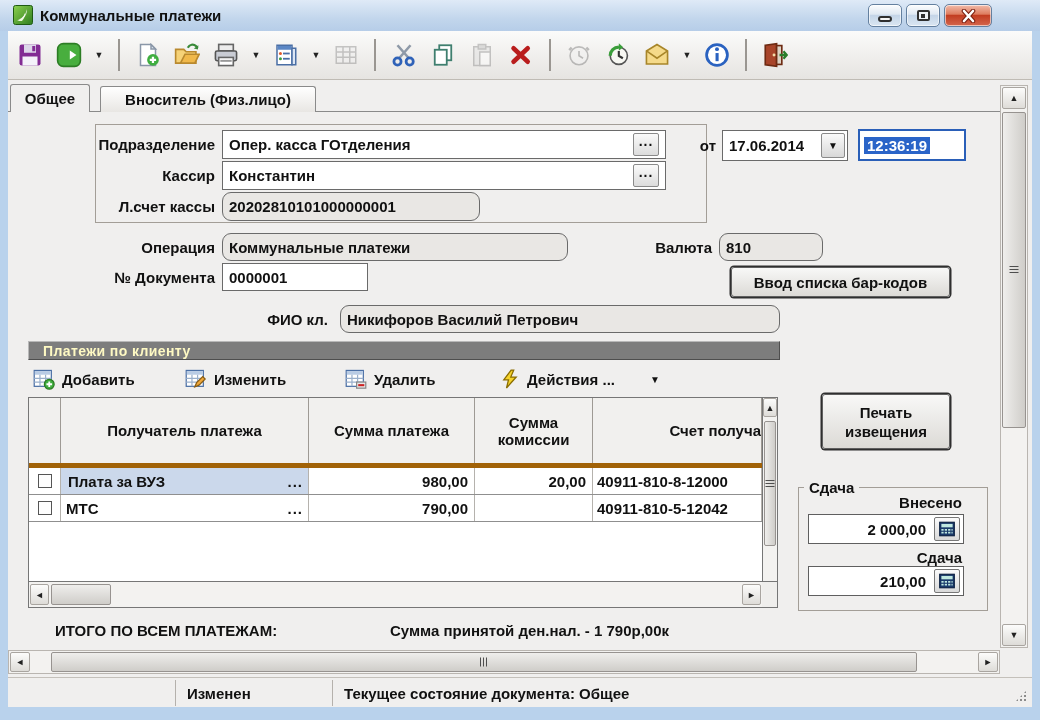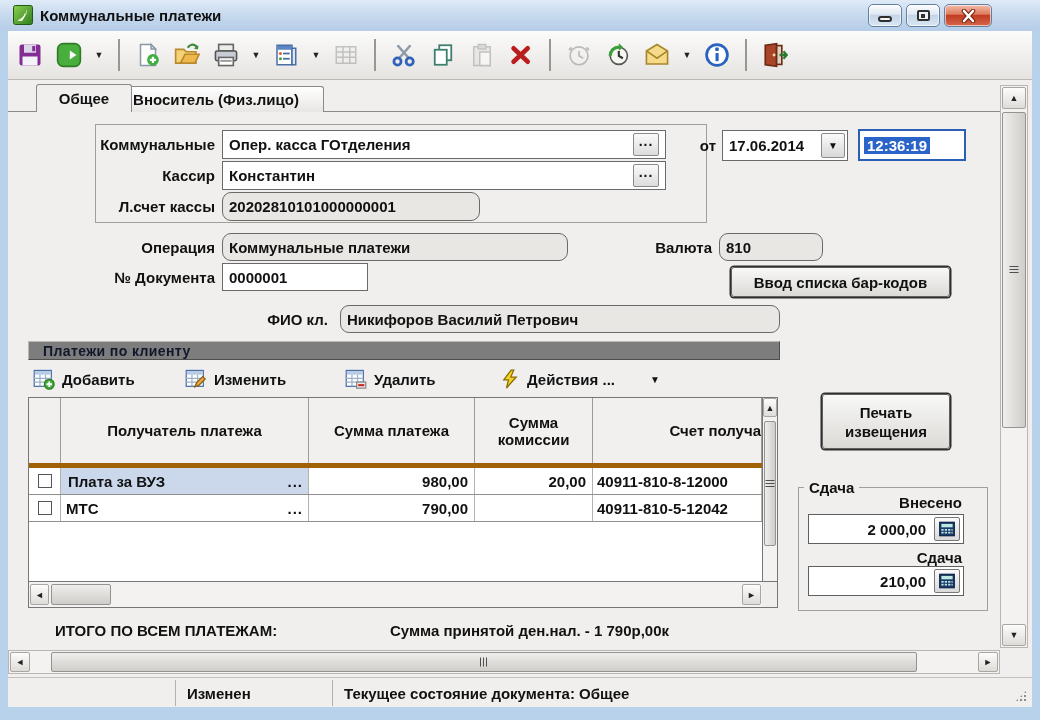--- a/index.html
+++ b/index.html
@@ -33,21 +33,21 @@
   .lbl { display:flex; align-items:center; justify-content:flex-end; white-space:nowrap; }
   .fld { background:#fff; border:1px solid #6a6a6a; display:flex; align-items:center; padding:0 6px; white-space:nowrap; overflow:hidden; }
   .fld.ro { background:#e9e7e4;border-radius:9px; }
   .browse { margin-left:auto; width:26px; height:23px; border:1px solid #8a8a8a; background:linear-gradient(#fafafa,#dcdcdc); display:flex; align-items:flex-start; justify-content:center; font-size:14px; letter-spacing:1px; line-height:14px; border-radius:2px; }
   .combo-btn { margin-left:auto; width:24px; height:25px; border:1px solid #8a8a8a; background:linear-gradient(#fafafa,#d8d8d8); display:flex; align-items:center; justify-content:center; font-size:10px; border-radius:2px; }
   .timefld { background:#fff; border:2px solid #2a5fb8; display:flex; align-items:center; padding:0 4px; }
   .timefld .sel { background:#2a64c8; color:#fff; padding:0 3px; }
   .btn3d { background:linear-gradient(#f8f8f7,#dcdad6); border:1px solid #5f5f5f; border-radius:3px; box-shadow:0 0 0 1.5px #2f2f2f; display:flex; align-items:center; justify-content:center; text-align:center; }
 
   
-  .sechdr { background:#7d7d7d; color:#0f172a; font-size:14px; display:flex; align-items:center; padding-left:14px; letter-spacing:.4px; border-top:1px solid #b8b8b8; border-left:1px solid #b8b8b8; border-bottom:1px solid #4e4e4e; border-right:1px solid #4e4e4e; }
+  .sechdr { background:#7d7d7d; color:#fef9c3; font-size:14px; display:flex; align-items:center; padding-left:14px; letter-spacing:.4px; border-top:1px solid #b8b8b8; border-left:1px solid #b8b8b8; border-bottom:1px solid #4e4e4e; border-right:1px solid #4e4e4e; }
 
   .act { top:364px; height:30px; display:flex; align-items:center; gap:7px; cursor:default; }
 
   
   .grid { left:28px; top:397px; width:750px; height:211px; border:1px solid #767676; background:#fff; }
   .ginner { position:absolute; left:0; top:0; right:15px; bottom:0; overflow:hidden; }
   .thead { display:flex; height:70px; background:#f1f0ee; border-bottom:5px solid #a16207; }
   .th { border-right:1px solid #9e9a94; display:flex; align-items:center; justify-content:center; text-align:center; overflow:hidden; }
   .tr { display:flex; height:27px; border-bottom:1px solid #8f8f8f; background:#fff; }
   .td { border-right:1px solid #b5b2ad; display:flex; align-items:center; overflow:hidden; white-space:nowrap; }
@@ -242,26 +242,26 @@
           <rect x="9" y="2.2" width="3.2" height="11.6" fill="#ddd2c4" stroke="#6d2a12"></rect>
           <circle cx="7.4" cy="8" r="0.9" fill="#f2dba8"></circle>
           <path d="M10.8 8 H15 M13.2 5.7 L15.2 8 L13.2 10.3" stroke="#2a7d2a" stroke-width="1.4" fill="none"></path>
         </svg>
       </div>
   </div>
 
   <div class="abs clientbg"></div>
   <div class="abs pageline"></div>
 
-  <div class="abs tab active" style="left:10px;width:96px;margin-left:26px;">Общее</div>
-  <div class="abs tab" style="left:108px;width:216px;">Вноситель (Физ.лицо)</div>
+  <div class="abs tab active" style="left:10px;width:80px;">Общее</div>
+  <div class="abs tab" style="left:100px;width:216px;">Вноситель (Физ.лицо)</div>
 
   <div class="abs grpbox" style="left:95px;top:124px;width:612px;height:99px;"></div>
 
-  <div class="abs lbl" style="left:99px;top:130px;width:116px;height:29px;">Коммунальные</div>
+  <div class="abs lbl" style="left:99px;top:130px;width:116px;height:29px;">Подразделение</div>
   <div class="abs fld" style="left:222px;top:130px;width:444px;height:29px;">
     <span>Опер. касса ГОтделения</span>
     <span class="browse">...</span>
   </div>
 
   <div class="abs lbl" style="left:99px;top:161px;width:116px;height:29px;">Кассир</div>
   <div class="abs fld" style="left:222px;top:161px;width:444px;height:29px;">
     <span>Константин</span>
     <span class="browse">...</span>
   </div>

